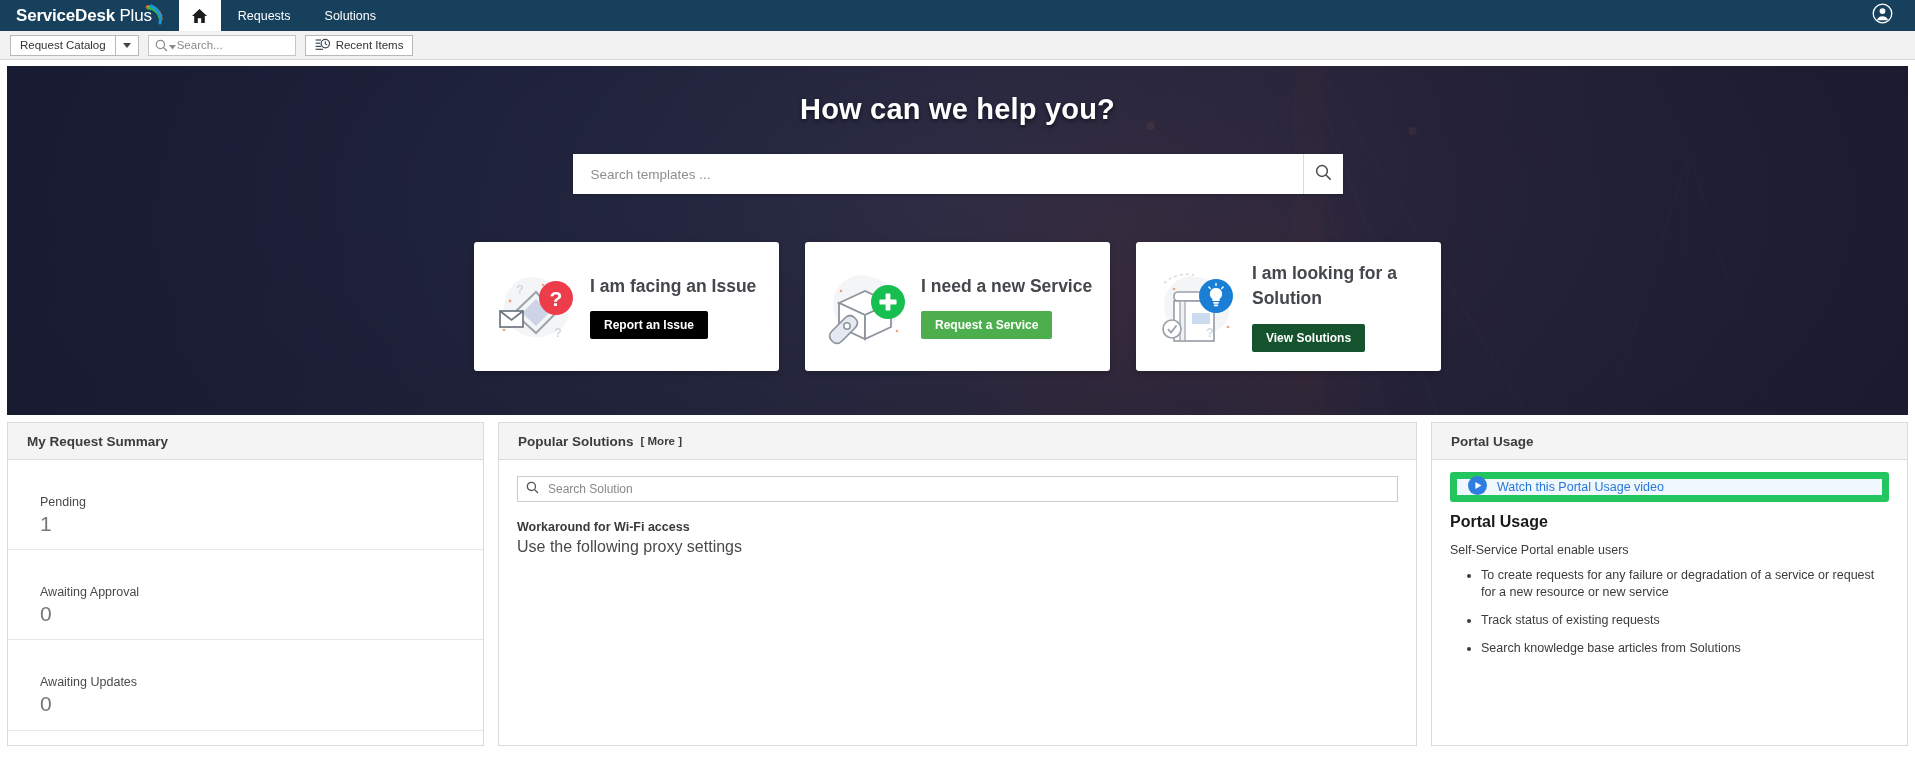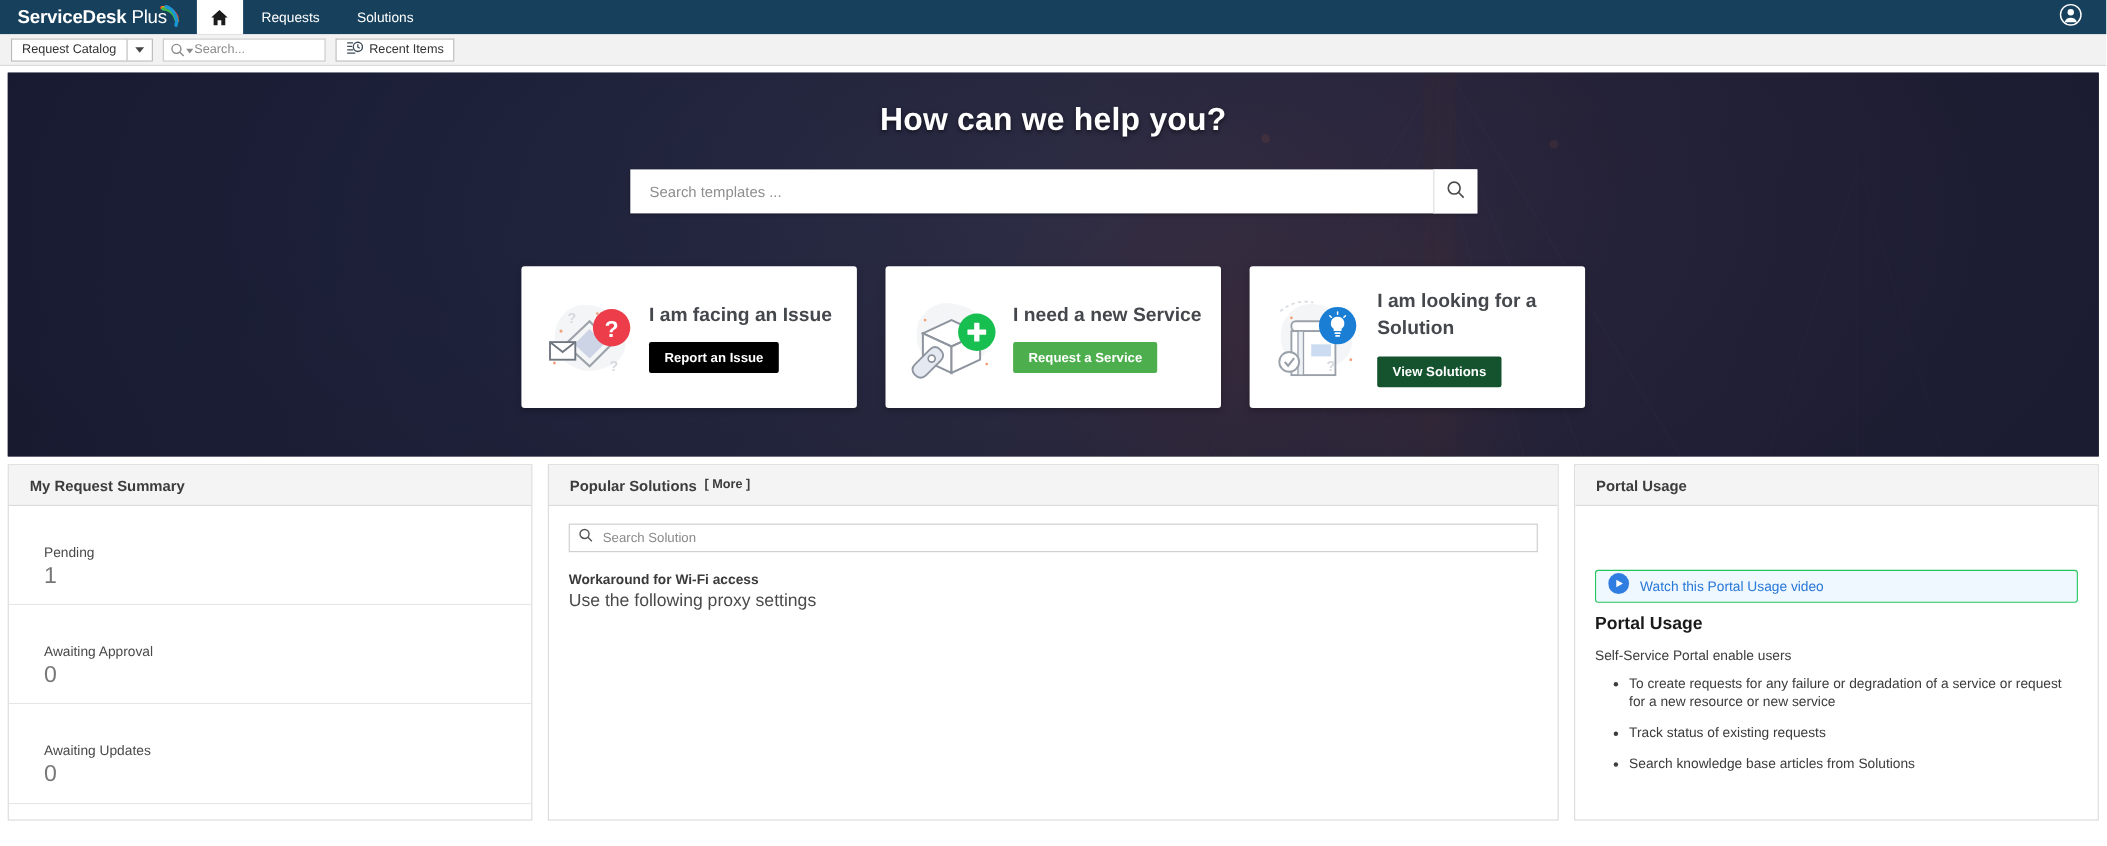--- a/index.html
+++ b/index.html
@@ -261,21 +261,21 @@
   }
   .panel {
     background: #ffffff;
     border: 1px solid #dadada;
     display: flex;
     flex-direction: column;
     overflow: hidden;
   }
   .panel-sm { width: 477px; flex: 0 0 477px; }
   .panel-md { flex: 1 1 auto; }
-  .panel-rt { width: 477px; flex: 0 0 477px; gap: 46px; }
+  .panel-rt { width: 477px; flex: 0 0 477px; }
   .panel-head {
     height: 37px;
     background: #f4f4f4;
     border-bottom: 1px solid #dadada;
     display: flex;
     align-items: center;
     padding: 0 19px;
     gap: 7px;
   }
   .panel-head h2 {
@@ -341,21 +341,21 @@
   .sol-item-desc {
     font-size: 16px;
     color: #4a4a4a;
     line-height: 1.35;
   }
 
   
   .pu-body { padding: 12px 18px 0 18px; }
   .pu-video {
     background: #eff7ff;
-    border: 1px solid #22c55e;
+    border: 7px solid #22c55e;
     border-radius: 3px;
     height: 30px;
     display: flex;
     align-items: center;
     padding: 0 11px;
     gap: 10px;
     cursor: pointer;
   }
   .pu-video-label {
     font-size: 12.5px;

